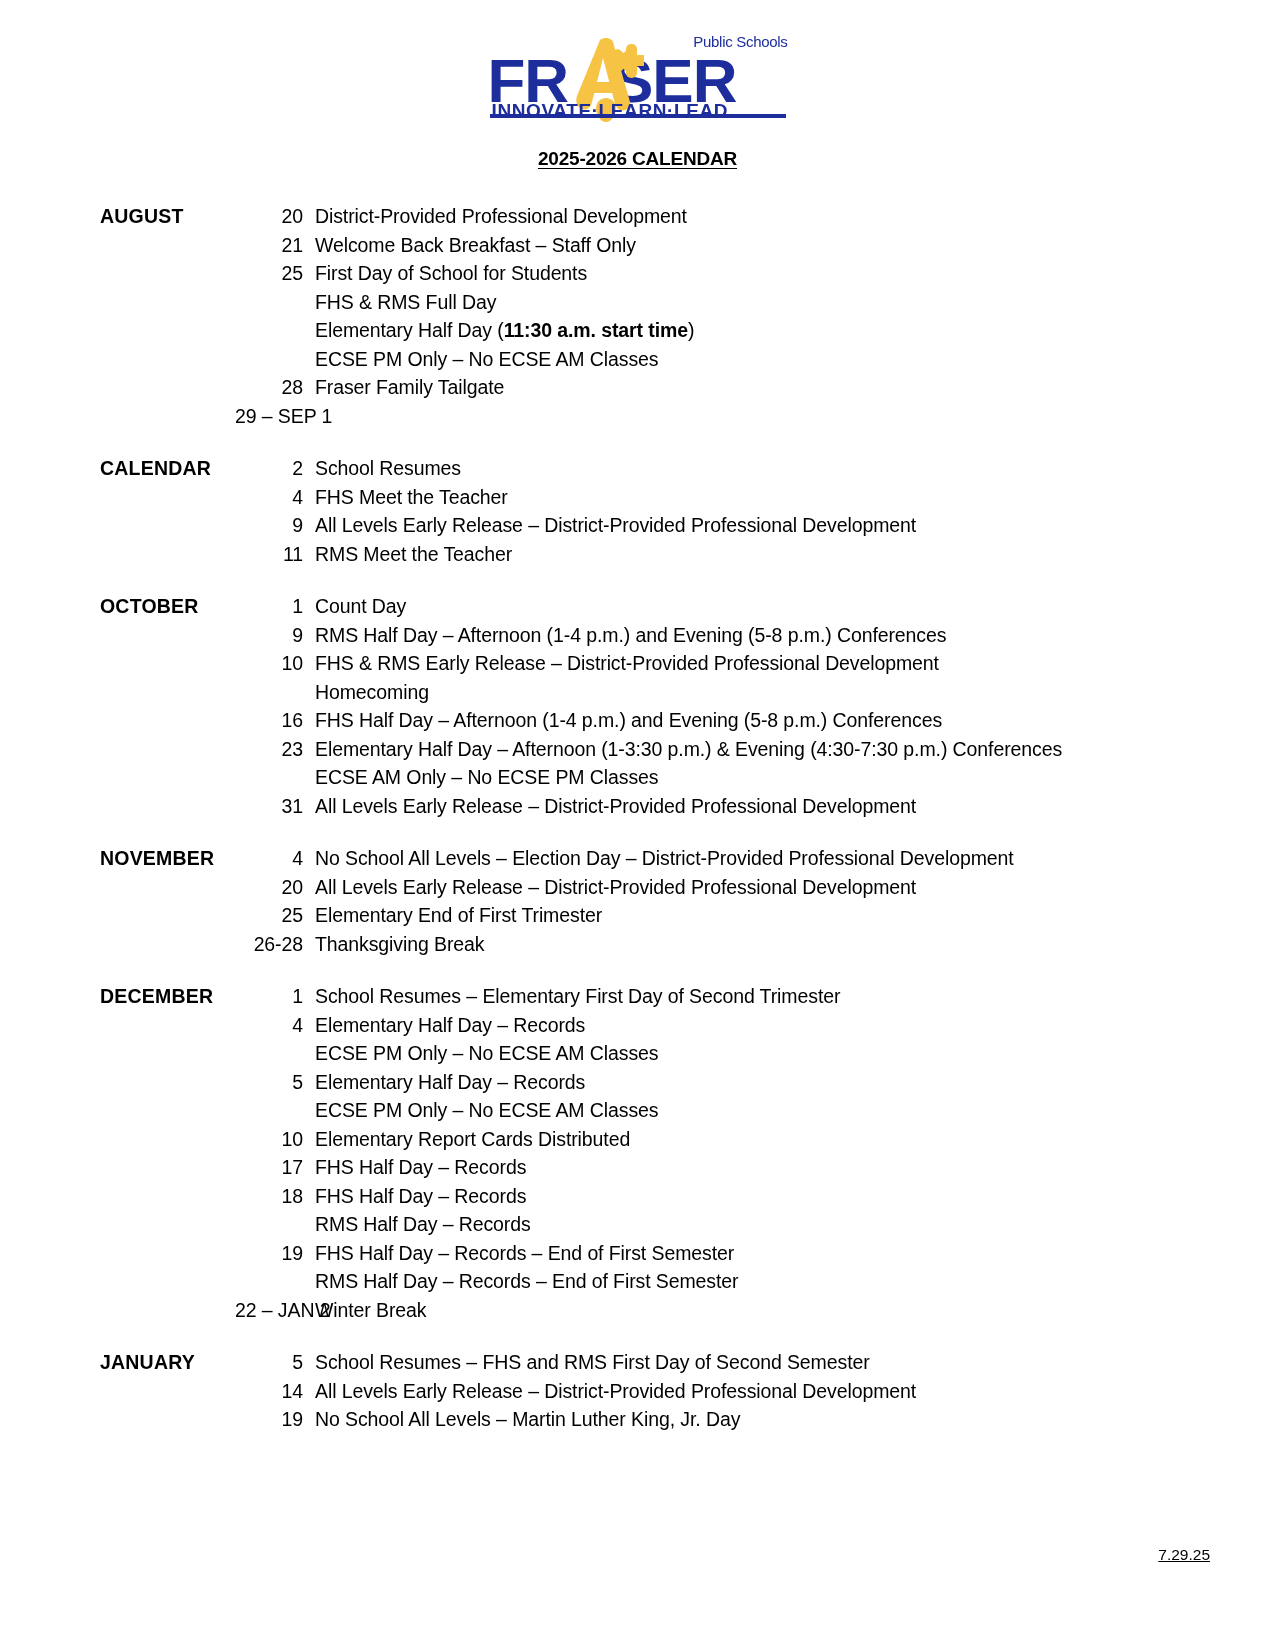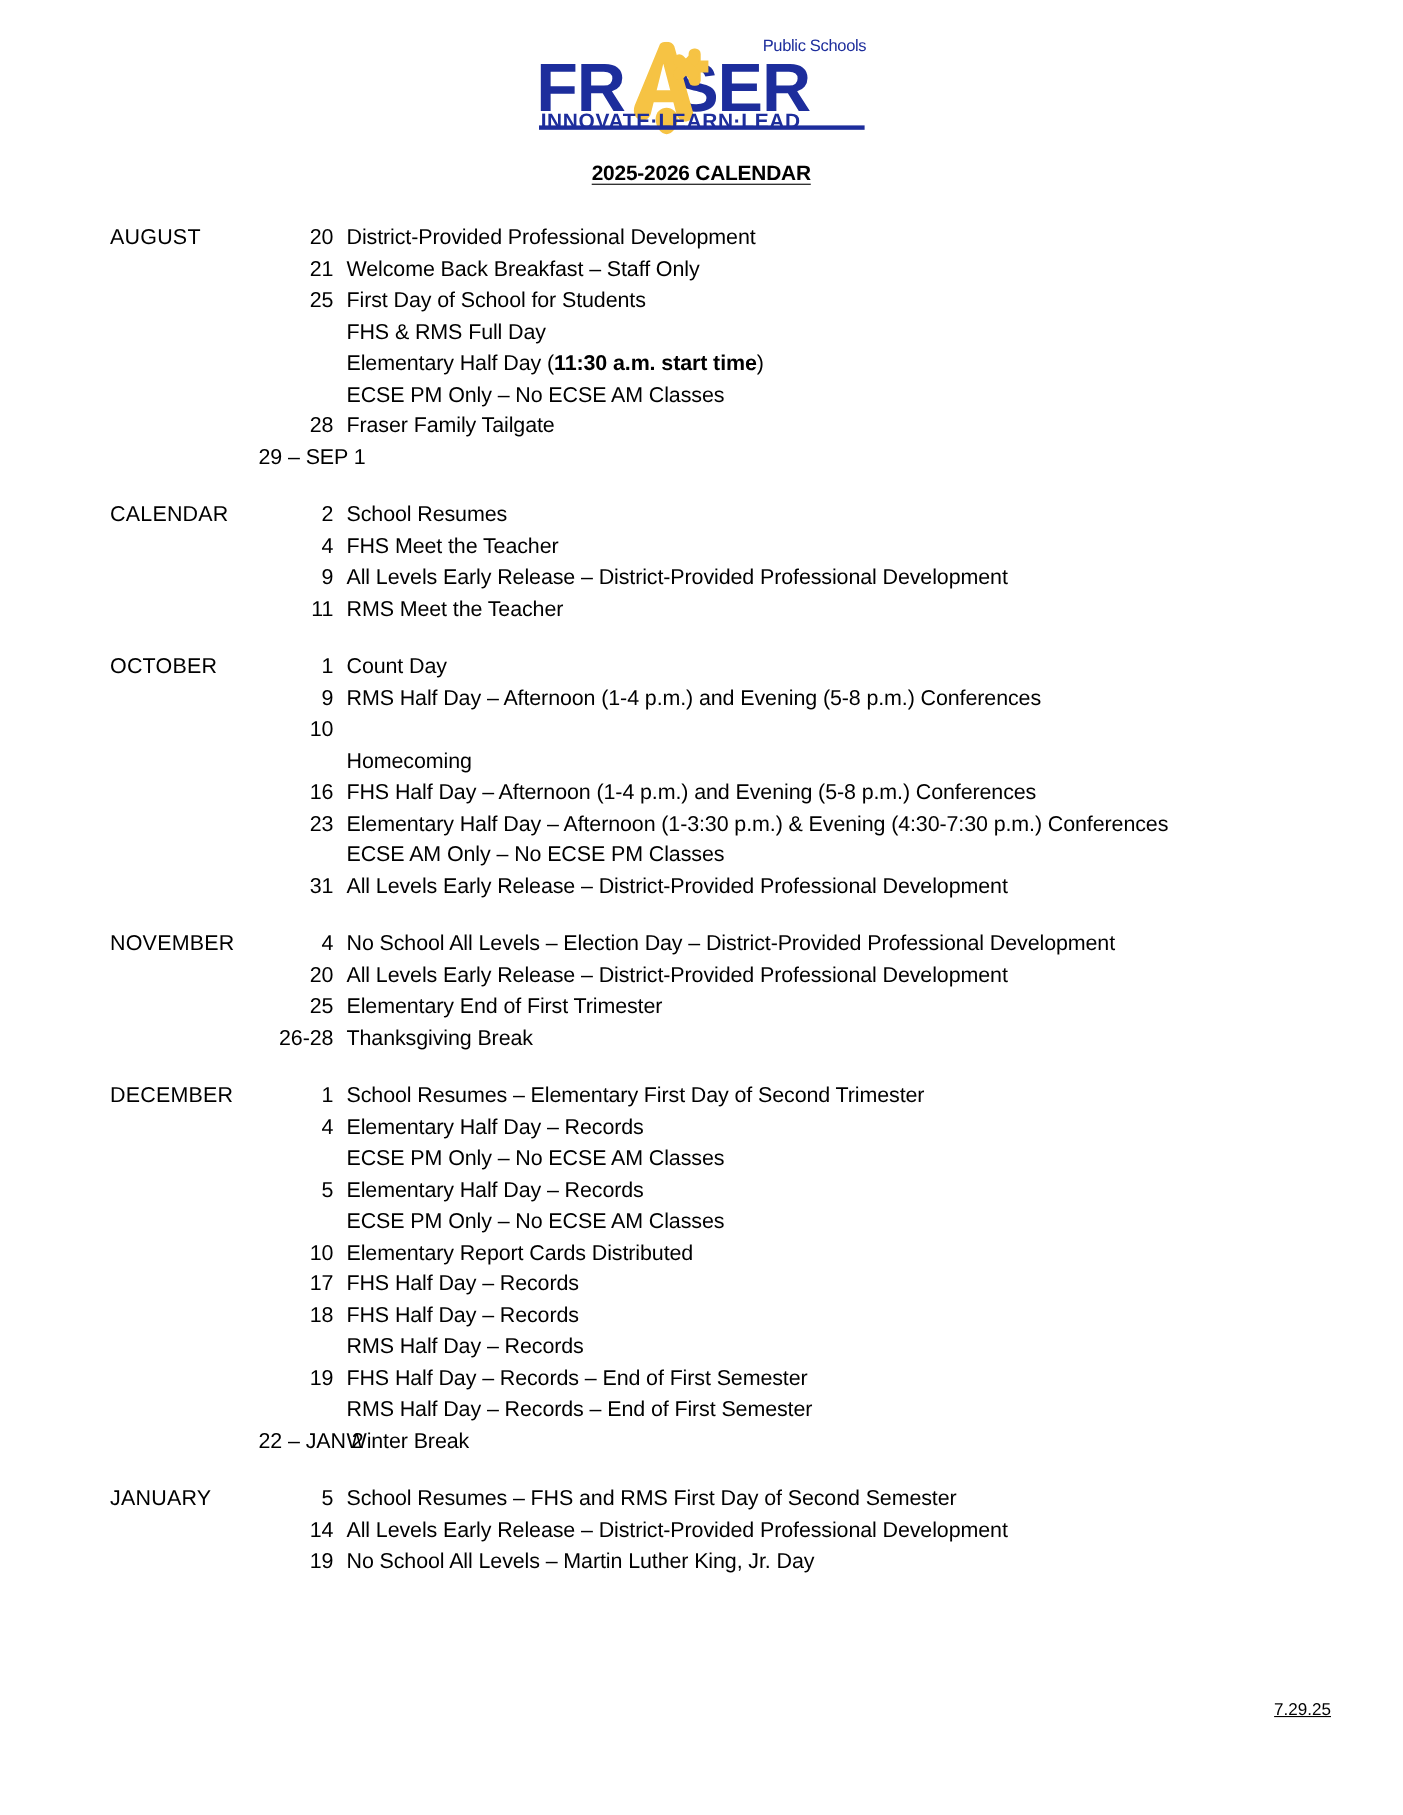--- a/index.html
+++ b/index.html
@@ -118,20 +118,21 @@
     font-size: 19.5px;
     letter-spacing: -0.1px;
     white-space: nowrap;
   }
 
   .col-month {
     width: 135px;
     flex: 0 0 135px;
     font-size: 19.5px;
     letter-spacing: 0.2px;
+    font-weight: bold;
   }
 
   .col-date {
     width: 80px;
     flex: 0 0 80px;
     text-align: right;
     padding-right: 12px;
     box-sizing: border-box;
   }
 
@@ -251,20 +252,21 @@
         <div class="col-desc">Count Day</div>
       </div>
       <div class="cal-row">
         <div class="col-month"></div>
         <div class="col-date">9</div>
         <div class="col-desc">RMS Half Day – Afternoon (1-4 p.m.) and Evening (5-8 p.m.) Conferences</div>
       </div>
       <div class="cal-row">
         <div class="col-month"></div>
         <div class="col-date">10</div>
+        <div class="col-desc">FHS &amp; RMS Early Release – District-Provided Professional Development</div>
       </div>
       <div class="cal-row">
         <div class="col-month"></div>
         <div class="col-date"></div>
         <div class="col-desc">Homecoming</div>
       </div>
       <div class="cal-row">
         <div class="col-month"></div>
         <div class="col-date">16</div>
         <div class="col-desc">FHS Half Day – Afternoon (1-4 p.m.) and Evening (5-8 p.m.) Conferences</div>

